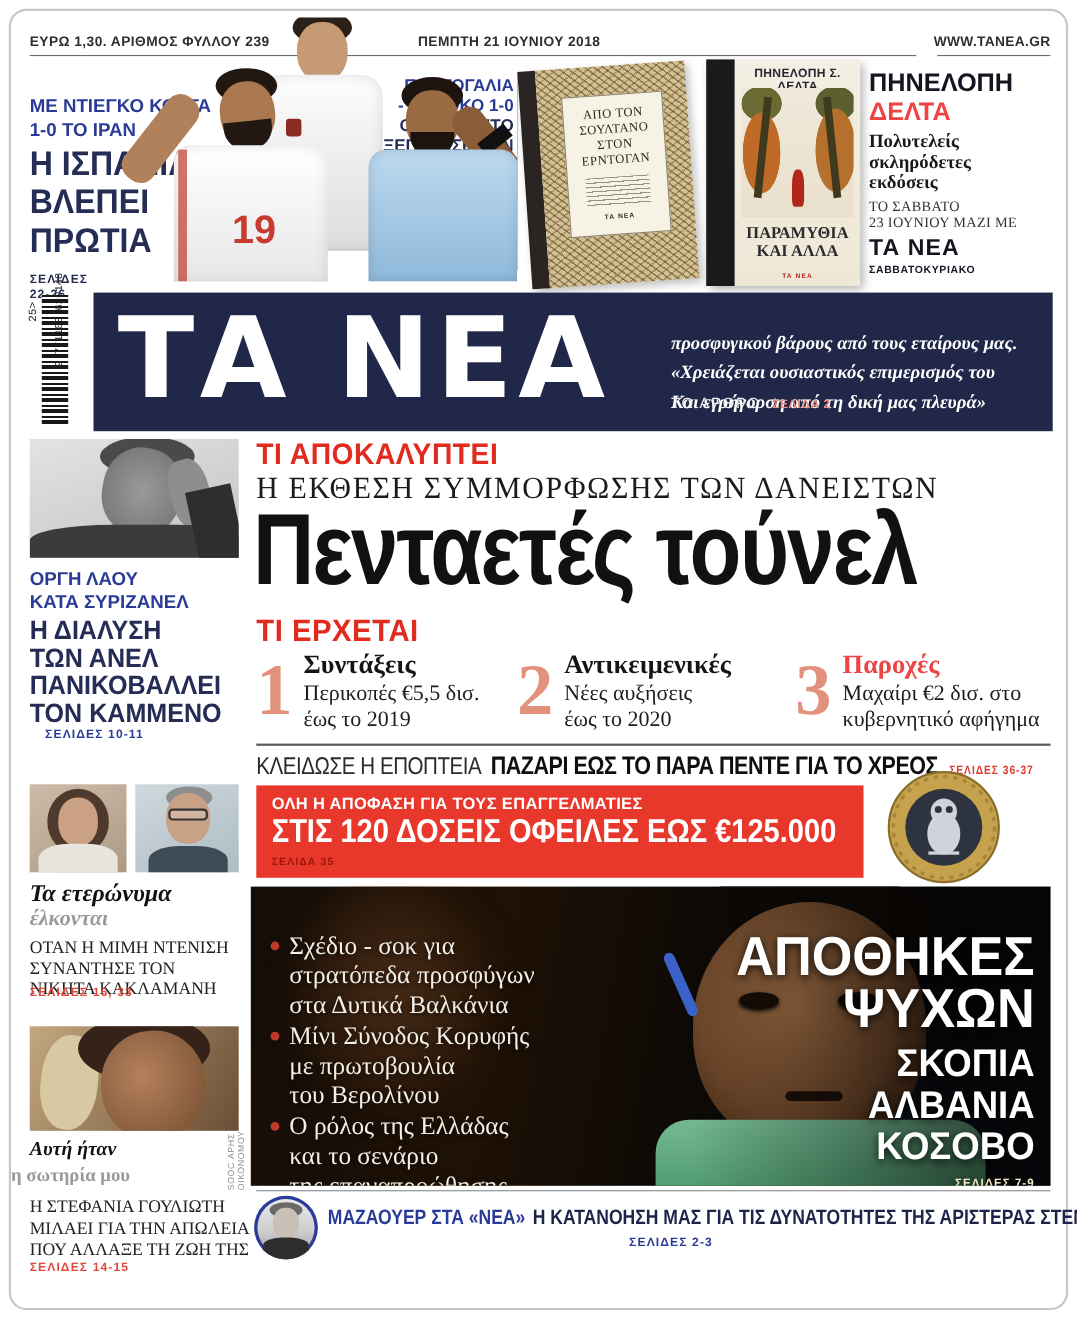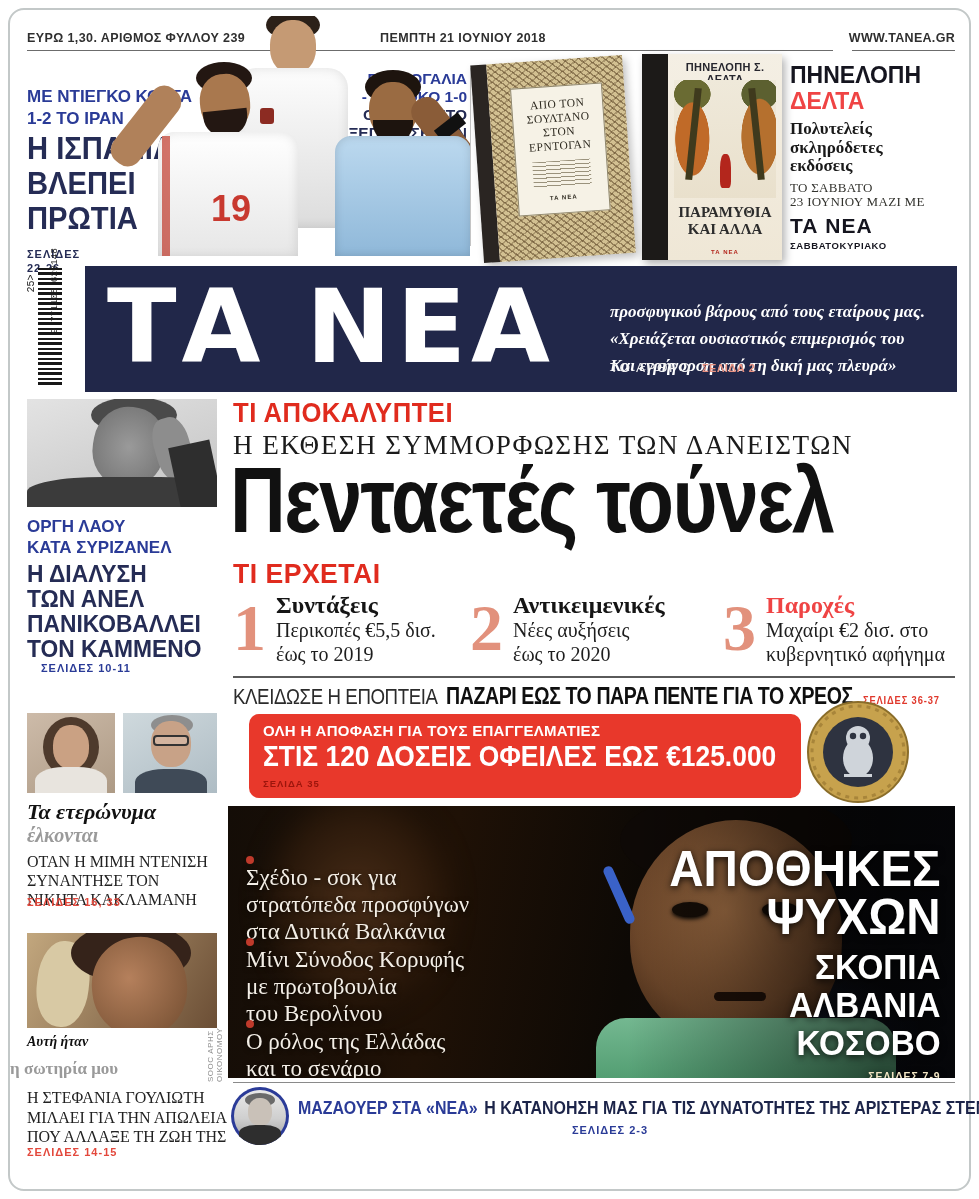--- a/index.html
+++ b/index.html
@@ -12,21 +12,21 @@
   .b{font-weight:bold;}
   .frame{position:absolute;inset:8px;border:2px solid #c3c8c8;border-radius:16px;pointer-events:none;}
   .rule{background:#6c6c6c;height:1px;}
   .kblue{color:#2a3b97;font-weight:800;}
   .knavy{color:#252c55;font-weight:800;}
   .pgs{font-size:11px;font-weight:800;letter-spacing:1px;}
   .cxl{transform-origin:left top;}
   .cxr{transform-origin:right top;}
   .photo-shape{position:absolute;}
   .dot{width:8px;height:8px;border-radius:50%;background:#bf3a2b;margin:10px 9px 0 0;flex:none;}
-  .bullet{display:flex;flex-direction:column;}
+  .bullet{display:flex;}
   .bl div{font-family:"Liberation Serif","DejaVu Serif",serif;font-size:23px;line-height:27px;
           color:#f3eee6;text-shadow:0 1px 5px rgba(0,0,0,.7);}
 </style>
 </head>
 <body>
 
 <div id="page">
   <div class="frame"></div>
 
   <div class="abs sans b" style="left:27px;top:31px;font-size:12.5px;color:#2f2f2f;letter-spacing:.4px">ΕΥΡΩ 1,30. ΑΡΙΘΜΟΣ ΦΥΛΛΟΥ 239</div>
@@ -58,21 +58,21 @@
       <div class="abs" style="left:100px;top:22px;width:50px;height:58px;background:#a9784e;border-radius:46%;transform:rotate(-6deg)"></div>
       <div class="abs" style="left:104px;top:58px;width:44px;height:26px;background:#231712;border-radius:0 0 20px 20px;transform:rotate(-6deg)"></div>
       <div class="abs" style="left:30px;top:28px;width:32px;height:92px;background:#b0815a;border-radius:14px;transform:rotate(38deg)"></div>
       <div class="abs" style="left:58px;top:80px;width:140px;height:126px;background:linear-gradient(#ffffff,#e6e6e6);border-radius:16px 16px 0 0;box-shadow:inset 0 0 12px rgba(0,0,0,.12)"></div>
       <div class="abs" style="left:62px;top:84px;width:8px;height:120px;background:#c0392b;opacity:.7"></div>
       <div class="abs sans" style="left:96px;top:136px;width:70px;text-align:center;font-weight:800;font-size:36px;color:#c8392f">19</div>
     </div>
   </div>
 
   <div class="abs kblue" style="left:27px;top:86px;font-size:17px;line-height:22px">ΜΕ ΝΤΙΕΓΚΟ ΚΟΣΤΑ</div>
-  <div class="abs kblue" style="left:27px;top:108px;font-size:17px;line-height:22px">1-2 ΤΟ ΙΡΑΝ</div>
+  <div class="abs kblue" style="left:27px;top:108px;font-size:17px;line-height:22px">1-0 ΤΟ ΙΡΑΝ</div>
   <div class="abs knavy cxl" style="left:27px;top:131px;font-size:31px;line-height:35px;transform:scaleX(.94)">Η ΙΣΠΑΝΙΑ</div>
   <div class="abs knavy cxl" style="left:27px;top:166px;font-size:31px;line-height:35px;transform:scaleX(.94)">ΒΛΕΠΕΙ</div>
   <div class="abs knavy cxl" style="left:27px;top:201px;font-size:31px;line-height:35px;transform:scaleX(.94)">ΠΡΩΤΙΑ</div>
   <div class="abs pgs" style="left:27px;top:248px;color:#252c55">ΣΕΛΙΔΕΣ</div>
   <div class="abs pgs" style="left:27px;top:262px;color:#252c55">22-26</div>
 
   <div class="abs" style="left:335px;top:70px;width:132px;text-align:right">
     <div class="kblue" style="font-size:15.5px;line-height:18px">ΠΟΡΤΟΓΑΛΙΑ</div>
     <div class="kblue" style="font-size:15.5px;line-height:18px">- ΜΑΡΟΚΟ 1-0</div>
     <div class="knavy" style="font-size:15.5px;line-height:18px">Ο ΡΟΝΑΛΝΤΟ</div>
@@ -185,21 +185,21 @@
     <div>ΣΥΝΑΝΤΗΣΕ ΤΟΝ</div>
     <div>ΝΙΚΗΤΑ ΚΑΚΛΑΜΑΝΗ</div>
   </div>
   <div class="abs pgs" style="left:27px;top:896px;color:#e3483c">ΣΕΛΙΔΕΣ 16, 33</div>
 
   <div class="abs" style="left:27px;top:933px;width:190px;height:95px;overflow:hidden;background:linear-gradient(120deg,#c2a77e,#6b4e35)">
     <div class="photo-shape" style="left:10px;top:8px;width:52px;height:86px;background:#d8c9a4;border-radius:46%;transform:rotate(6deg)"></div>
     <div class="photo-shape" style="right:26px;top:-10px;width:120px;height:60px;background:#35231a;border-radius:50%"></div>
     <div class="photo-shape" style="right:30px;top:4px;width:95px;height:100px;background:radial-gradient(ellipse at 40% 40%,#b5805c,#7e5638 80%);border-radius:48%;transform:rotate(-6deg)"></div>
   </div>
-  <div class="abs serif" style="left:27px;top:1034px;font-weight:bold;font-style:italic;font-size:14px;color:#111">Αυτή ήταν</div>
+  <div class="abs serif" style="left:27px;top:1034px;font-weight:bold;font-style:italic;font-size:18px;color:#111">Αυτή ήταν</div>
   <div class="abs serif" style="left:10px;top:1059px;font-weight:bold;font-size:17px;color:#9a9a9a">η σωτηρία μου</div>
   <div class="abs serif" style="left:27px;top:1088px;font-size:16px;line-height:19.5px;color:#222">
     <div>Η ΣΤΕΦΑΝΙΑ ΓΟΥΛΙΩΤΗ</div>
     <div>ΜΙΛΑΕΙ ΓΙΑ ΤΗΝ ΑΠΩΛΕΙΑ</div>
     <div>ΠΟΥ ΑΛΛΑΞΕ ΤΗ ΖΩΗ ΤΗΣ</div>
   </div>
   <div class="abs pgs" style="left:27px;top:1146px;color:#e3483c">ΣΕΛΙΔΕΣ 14-15</div>
 
   <div class="abs sans cxl" style="left:233px;top:398px;font-weight:800;font-size:27px;color:#e02b1e;letter-spacing:.5px;transform:scaleX(.95)">ΤΙ ΑΠΟΚΑΛΥΠΤΕΙ</div>
   <div class="abs serif cxl" style="left:233px;top:429px;font-size:28px;color:#1b1b1b;letter-spacing:1.5px;transform:scaleX(.97)">Η ΕΚΘΕΣΗ ΣΥΜΜΟΡΦΩΣΗΣ ΤΩΝ ΔΑΝΕΙΣΤΩΝ</div>
@@ -234,21 +234,21 @@
   </div>
 
   <div class="abs" style="left:233px;top:676px;width:722px;height:2px;background:#5a5a5a"></div>
 
   <div class="abs cxl" style="left:233px;top:683px;width:850px;display:flex;align-items:baseline;white-space:nowrap;transform:scaleX(.85)">
     <span class="sans" style="font-size:22px;color:#2b2b2b;letter-spacing:-.5px">ΚΛΕΙΔΩΣΕ Η ΕΠΟΠΤΕΙΑ</span>
     <span class="sans" style="font-weight:800;font-size:23px;color:#0f0f0f;margin-left:10px;letter-spacing:-.5px">ΠΑΖΑΡΙ ΕΩΣ ΤΟ ΠΑΡΑ ΠΕΝΤΕ ΓΙΑ ΤΟ ΧΡΕΟΣ</span>
     <span class="pgs" style="color:#e0382c;margin-left:12px">ΣΕΛΙΔΕΣ 36-37</span>
   </div>
 
-  <div class="abs" style="left:249px;top:714px;width:552px;height:84px;background:#e8382b;border-radius:10px">
+  <div class="abs" style="left:233px;top:714px;width:552px;height:84px;background:#e8382b;border-radius:0">
     <div class="sans" style="position:absolute;left:14px;top:8px;font-weight:800;font-size:15px;color:#fff;letter-spacing:.3px">ΟΛΗ Η ΑΠΟΦΑΣΗ ΓΙΑ ΤΟΥΣ ΕΠΑΓΓΕΛΜΑΤΙΕΣ</div>
     <div class="sans cxl" style="position:absolute;left:14px;top:25px;font-weight:800;font-size:30px;color:#fff;transform:scaleX(.88);white-space:nowrap">ΣΤΙΣ 120 ΔΟΣΕΙΣ ΟΦΕΙΛΕΣ ΕΩΣ €125.000</div>
     <div class="sans" style="position:absolute;left:14px;top:64px;font-weight:800;font-size:9.5px;color:#9c150c;letter-spacing:1px">ΣΕΛΙΔΑ 35</div>
   </div>
   <svg class="abs" style="left:806px;top:700px" width="104" height="104" viewBox="0 0 104 104">
     <circle cx="52" cy="52" r="50" fill="#c7a24d" stroke="#8a6d2a" stroke-width="2"></circle>
     <circle cx="52" cy="52" r="46" fill="none" stroke="#a8853a" stroke-width="3" stroke-dasharray="4 5"></circle>
     <circle cx="52" cy="52" r="35" fill="#2e3340"></circle>
     <ellipse cx="52" cy="58" rx="15" ry="19" fill="#cfd4da"></ellipse>
     <circle cx="52" cy="38" r="12" fill="#cfd4da"></circle>

